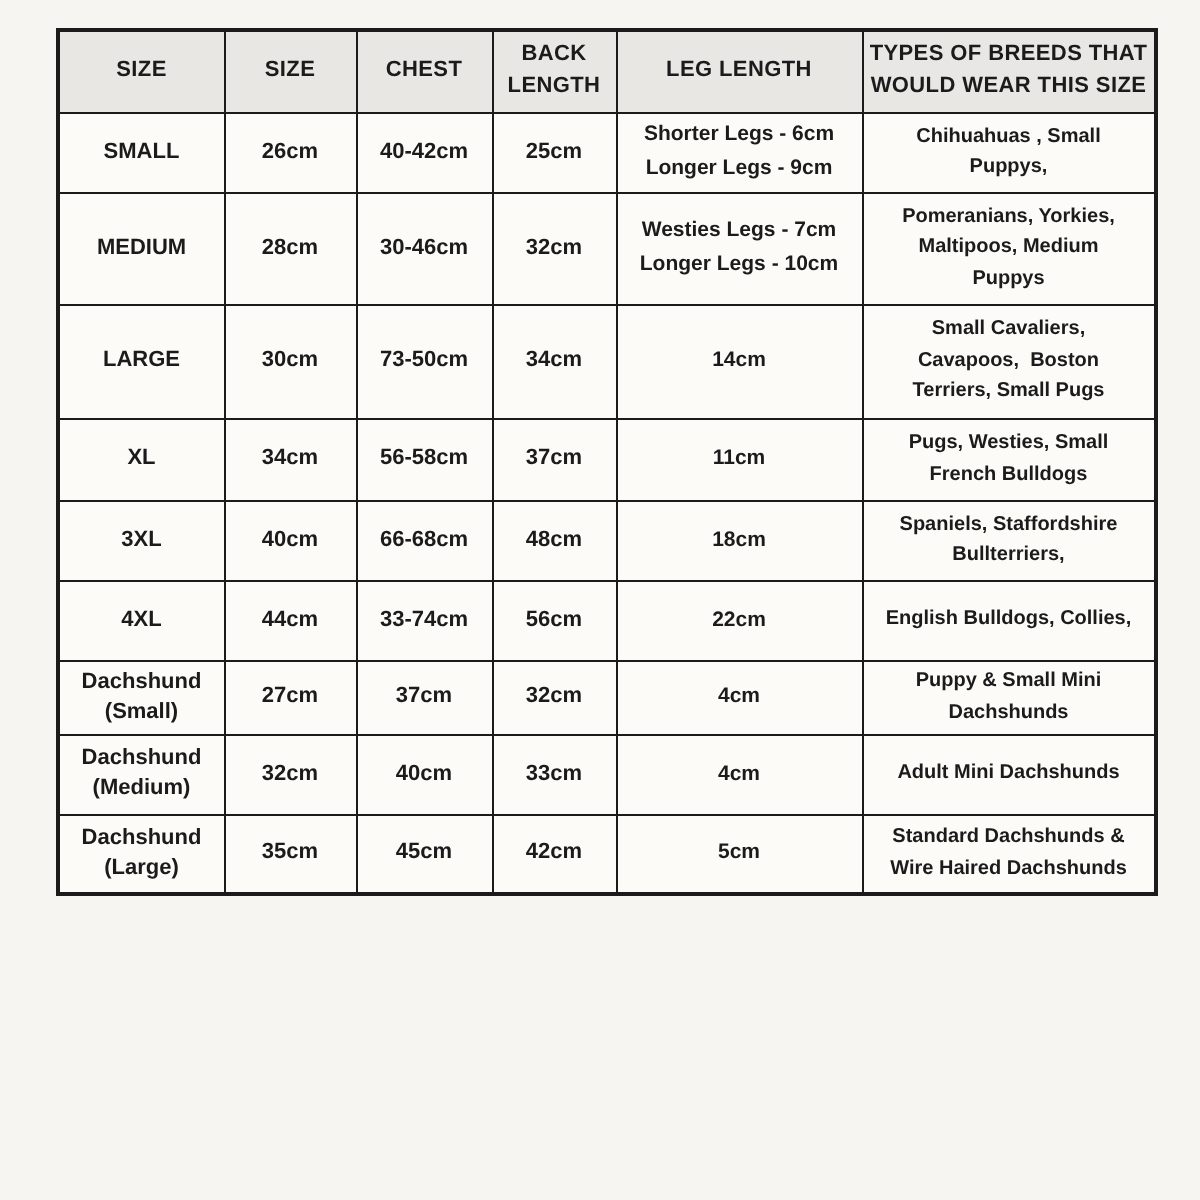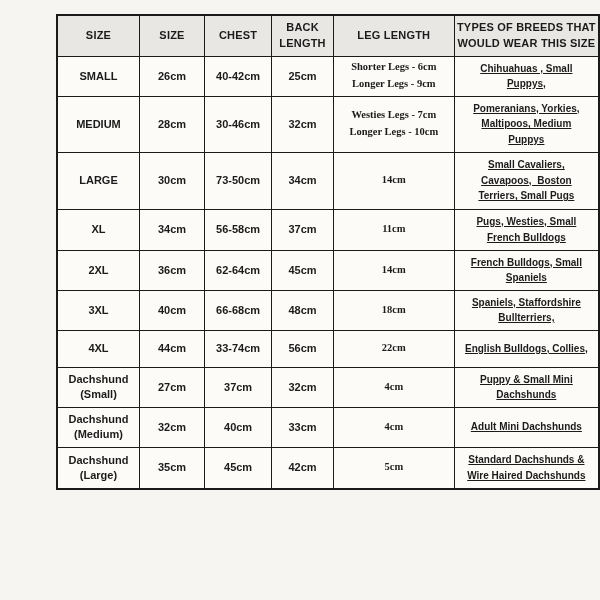--- a/index.html
+++ b/index.html
@@ -19,41 +19,40 @@
   }
   .chart-wrap{
     position:absolute;
     left:28px;top:14px;
   }
   table{
     border-collapse:collapse;
     table-layout:fixed;
     border:2px solid var(--border);
     background:var(--cell-bg);
-    margin-left:28px;
   }
   th,td{
     border:1.5px solid var(--border);
     text-align:center;
     vertical-align:middle;
     white-space:pre-wrap;
     font-weight:bold;
     color:var(--text);
     padding:1px 2px;
     overflow:hidden;
   }
   th{
     background:var(--header-bg);
     font-size:11px;
     line-height:1.45;
     letter-spacing:.2px;
   }
   td{font-size:11px;line-height:1.35;}
-  td.col-leg_length{font-size:10.5px;line-height:1.6;font-family:Liberation Serif, serif;}
-  td.col-breeds{font-size:10px;line-height:1.55;text-decoration:underline;}
+  td.col-leg_length{font-size:10.5px;line-height:1.6;}
+  td.col-breeds{font-size:10px;line-height:1.55;}
   .c-size{width:83px}
   .c-neck{width:66px}
   .c-chest{width:68px}
   .c-back_length{width:62px}
   .c-leg_length{width:123px}
   .c-breeds{width:147px}
   thead tr{height:41px}
   tbody tr:nth-child(1){height:40px}
   tbody tr:nth-child(2){height:56px}
   tbody tr:nth-child(3){height:57px}
@@ -127,29 +126,20 @@
         <tr>
           <td class="col-size">XL</td>
           <td class="col-neck">34cm</td>
           <td class="col-chest">56-58cm</td>
           <td class="col-back_length">37cm</td>
           <td class="col-leg_length">11cm</td>
           <td class="col-breeds">Pugs, Westies, Small
 French Bulldogs</td>
         </tr>
         <tr>
-          <td class="col-size">2XL</td>
-          <td class="col-neck">36cm</td>
-          <td class="col-chest">62-64cm</td>
-          <td class="col-back_length">45cm</td>
-          <td class="col-leg_length">14cm</td>
-          <td class="col-breeds">French Bulldogs, Small
-Spaniels</td>
-        </tr>
-        <tr>
           <td class="col-size">3XL</td>
           <td class="col-neck">40cm</td>
           <td class="col-chest">66-68cm</td>
           <td class="col-back_length">48cm</td>
           <td class="col-leg_length">18cm</td>
           <td class="col-breeds">Spaniels, Staffordshire
 Bullterriers,</td>
         </tr>
         <tr>
           <td class="col-size">4XL</td>

